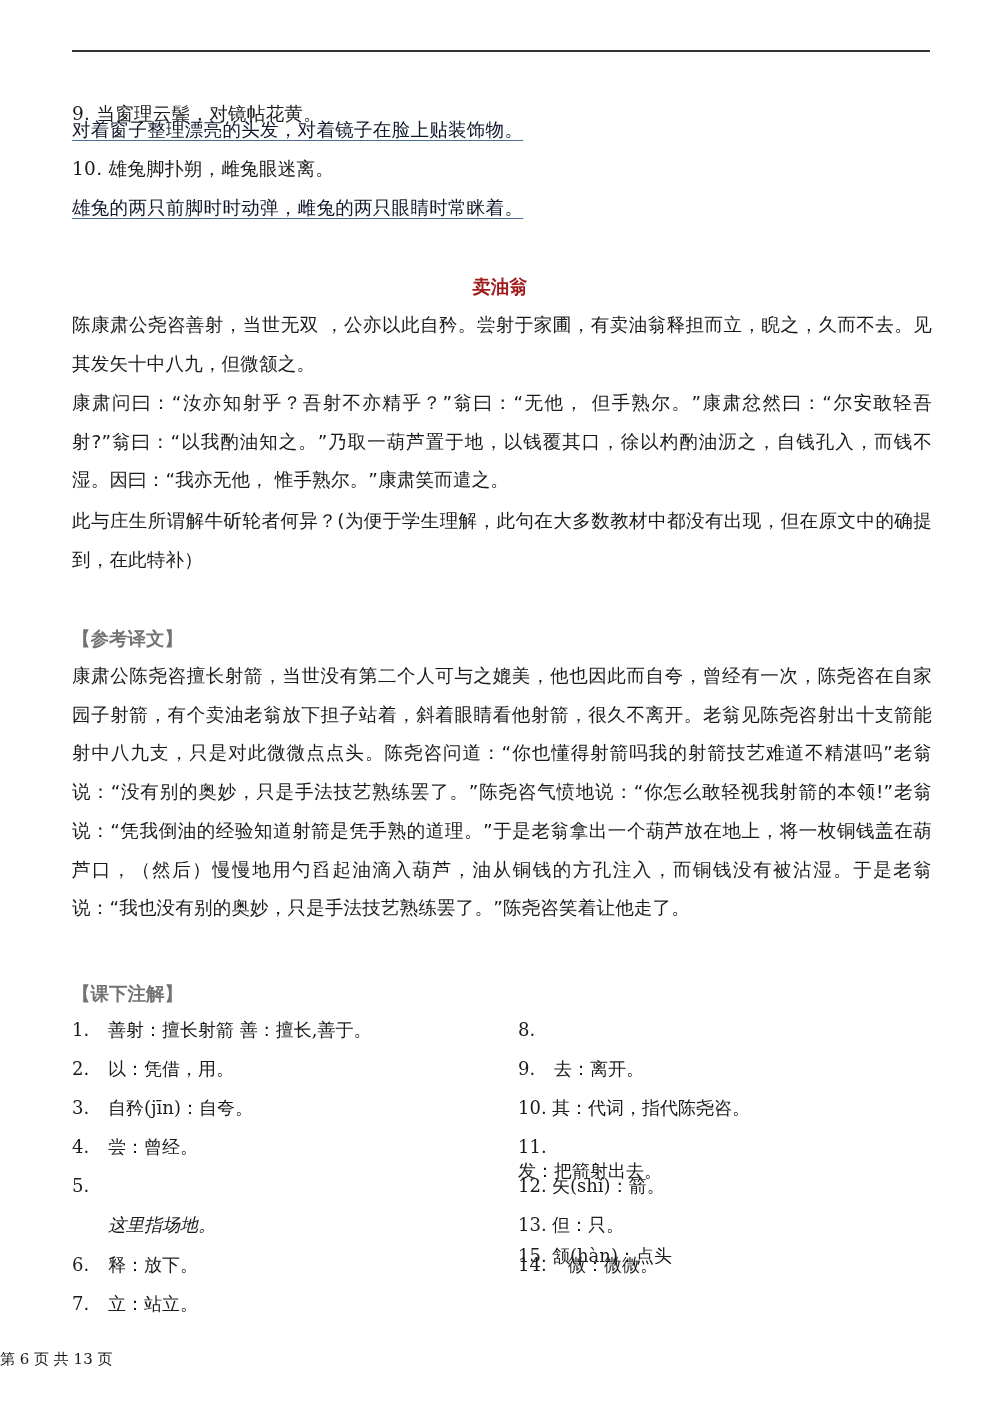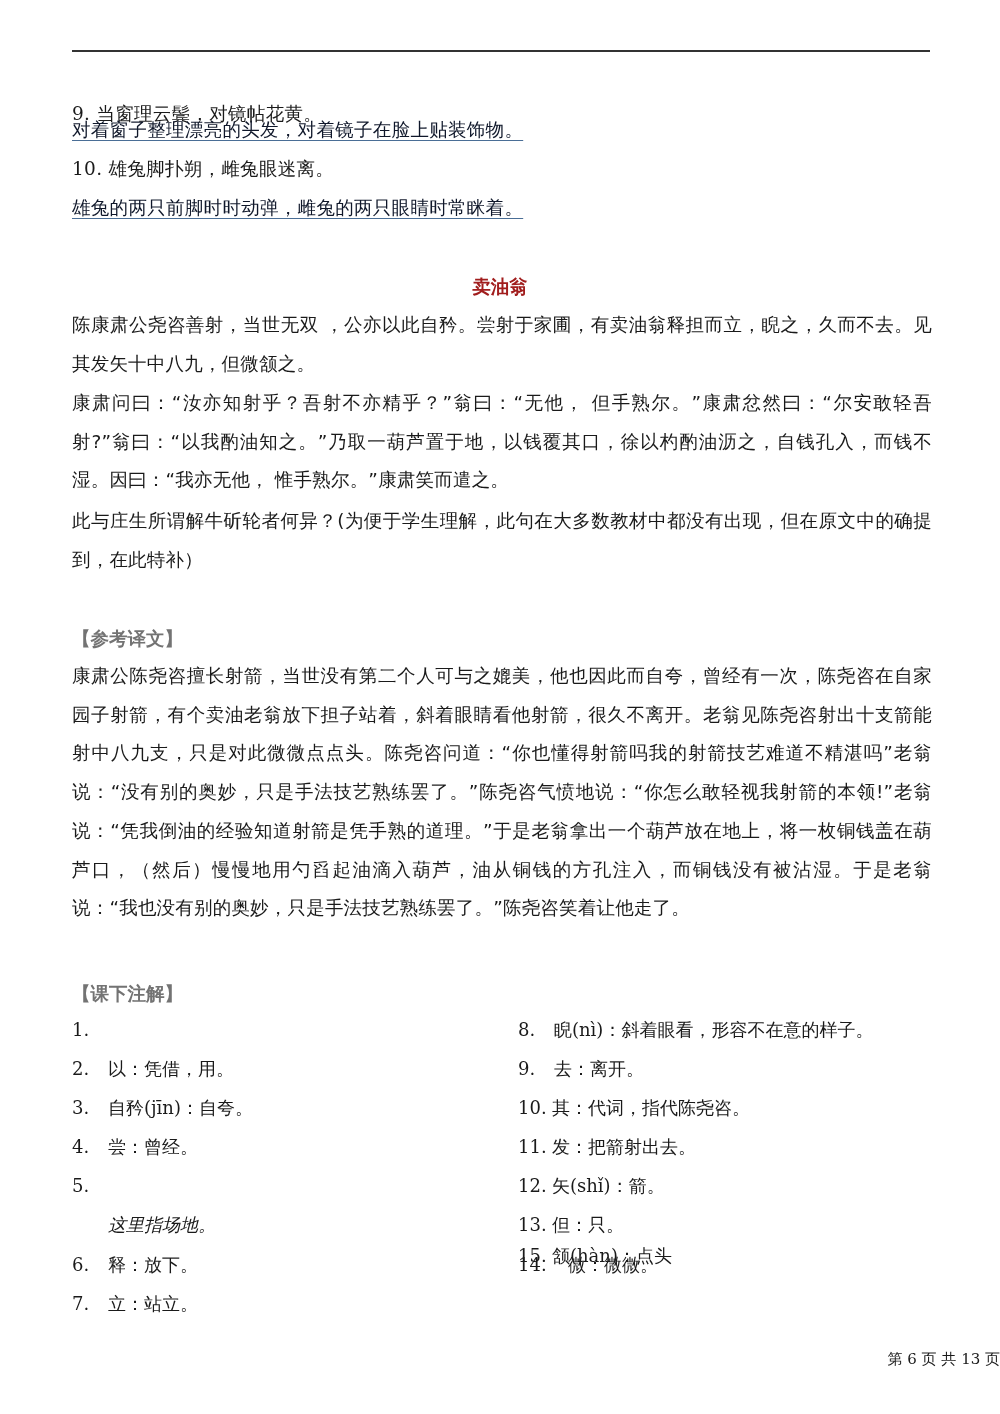--- a/index.html
+++ b/index.html
@@ -10,21 +10,21 @@
     .trans { color: #0f172a; text-decoration: underline; text-decoration-color: #4a6e96; text-underline-offset: 4px; }
     .title { position: absolute; left: 0; width: 1000px; top: 274px; text-align: center; font-size: 18.5px;
       color: #a11d1d; font-family: "DejaVu Sans", "Liberation Sans", sans-serif; font-weight: bold; }
     .para { position: absolute; left: 72px; width: 860px; font-size: 18.5px; line-height: 38.7px;
       font-family: "DejaVu Sans", "Liberation Sans", sans-serif; text-align: justify; letter-spacing: 0.2px; }
     .section-head { position: absolute; left: 72px; font-size: 18.5px; color: #737373; font-weight: bold;
       font-family: "DejaVu Sans", "Liberation Sans", sans-serif; }
     .note { position: absolute; font-size: 18px; line-height: 24px; white-space: nowrap; display: flex; }
     .note .num { display: inline-block; width: 36px; }
     .note .num.wide { width: 34px; }
-    .footer { position: absolute; left: 0; width: 1000px; top: 1350px; text-align: right; font-size: 15px; }
+    .footer { position: absolute; left: 0; width: 1000px; top: 1350px; text-align: left; font-size: 15px; }
   </style>
 </head>
 <body>
 
 <div class="top-rule"></div>
 
 <div class="line" style="top:78px;margin-top:24px;">
   <span>9.</span>&nbsp;<span>当窗理云鬓，对镜帖花黄。</span>
 </div>
 <div class="line trans" style="top:118px;">对着窗子整理漂亮的头发，对着镜子在脸上贴装饰物。</div>
@@ -38,20 +38,21 @@
 <div class="para" style="top:384px;">康肃问曰：“汝亦知射乎？吾射不亦精乎？”翁曰：“无他， 但手熟尔。”康肃忿然曰：“尔安敢轻吾射?”翁曰：“以我酌油知之。”乃取一葫芦置于地，以钱覆其口，徐以杓酌油沥之，自钱孔入，而钱不湿。因曰：“我亦无他， 惟手熟尔。”康肃笑而遣之。</div>
 <div class="para" style="top:502px;">此与庄生所谓解牛斫轮者何异？(为便于学生理解，此句在大多数教材中都没有出现，但在原文中的确提到，在此特补）</div>
 
 <div class="section-head" style="top:626px;">【参考译文】</div>
 <div class="para" style="top:657px;">康肃公陈尧咨擅长射箭，当世没有第二个人可与之媲美，他也因此而自夸，曾经有一次，陈尧咨在自家园子射箭，有个卖油老翁放下担子站着，斜着眼睛看他射箭，很久不离开。老翁见陈尧咨射出十支箭能射中八九支，只是对此微微点点头。陈尧咨问道：“你也懂得射箭吗我的射箭技艺难道不精湛吗”老翁说：“没有别的奥妙，只是手法技艺熟练罢了。”陈尧咨气愤地说：“你怎么敢轻视我射箭的本领!”老翁说：“凭我倒油的经验知道射箭是凭手熟的道理。”于是老翁拿出一个葫芦放在地上，将一枚铜钱盖在葫芦口，（然后）慢慢地用勺舀起油滴入葫芦，油从铜钱的方孔注入，而铜钱没有被沾湿。于是老翁说：“我也没有别的奥妙，只是手法技艺熟练罢了。”陈尧咨笑着让他走了。</div>
 
 <div class="section-head" style="top:981px;">【课下注解】</div>
 
 <div class="note" style="left:72px; top:1018px;">
     <span class="num">1.</span>
+    <span>善射：擅长射箭 善：擅长,善于。</span>
   </div>
 <div class="note" style="left:72px; top:1057px;">
     <span class="num">2.</span>
     <span>以：凭借，用。</span>
   </div>
 <div class="note" style="left:72px; top:1096px;">
     <span class="num">3.</span>
     <span>自矜(jīn)：自夸。</span>
   </div>
 <div class="note" style="left:72px; top:1135px;">
@@ -66,31 +67,30 @@
     <span class="num">6.</span>
     <span>释：放下。</span>
   </div>
 <div class="note" style="left:72px; top:1292px;">
     <span class="num">7.</span>
     <span>立：站立。</span>
   </div>
 
 <div class="note" style="left:518px; top:1018px;">
     <span class="num">8.</span>
-    <span>睨(nì)：斜着眼看，形容不在意的样子。</span>
   </div>
 <div class="note" style="left:518px; top:1057px;">
     <span class="num">9.</span>
     <span>去：离开。</span>
   </div>
 <div class="note" style="left:518px; top:1096px;">
     <span class="num wide">10.</span>
     <span>其：代词，指代陈尧咨。</span>
   </div>
-<div class="note" style="left:518px; top:1135px;">
+<div class="note" style="left:518px; top:1135px;flex-direction:column;">
     <span class="num wide">11.</span>
     <span>发：把箭射出去。</span>
   </div>
 <div class="note" style="left:518px; top:1174px;">
     <span class="num wide">12.</span>
     <span>矢(shǐ)：箭。</span>
   </div>
 <div class="note" style="left:518px; top:1213px;">
     <span class="num wide">13.</span>
     <span>但：只。</span>

